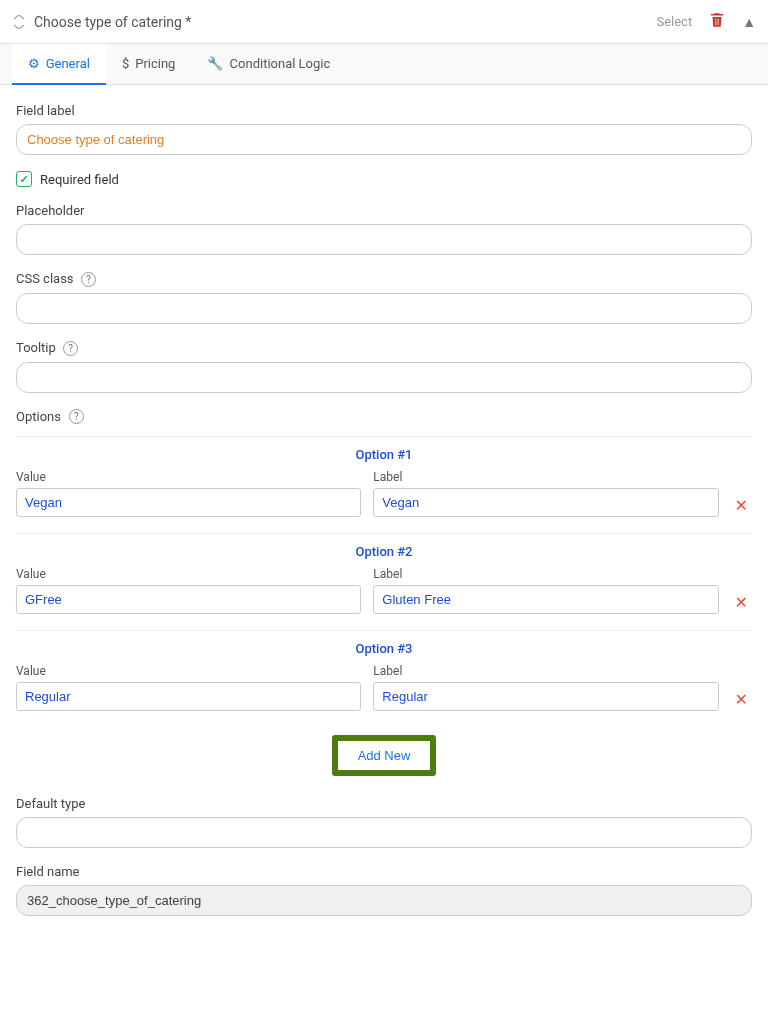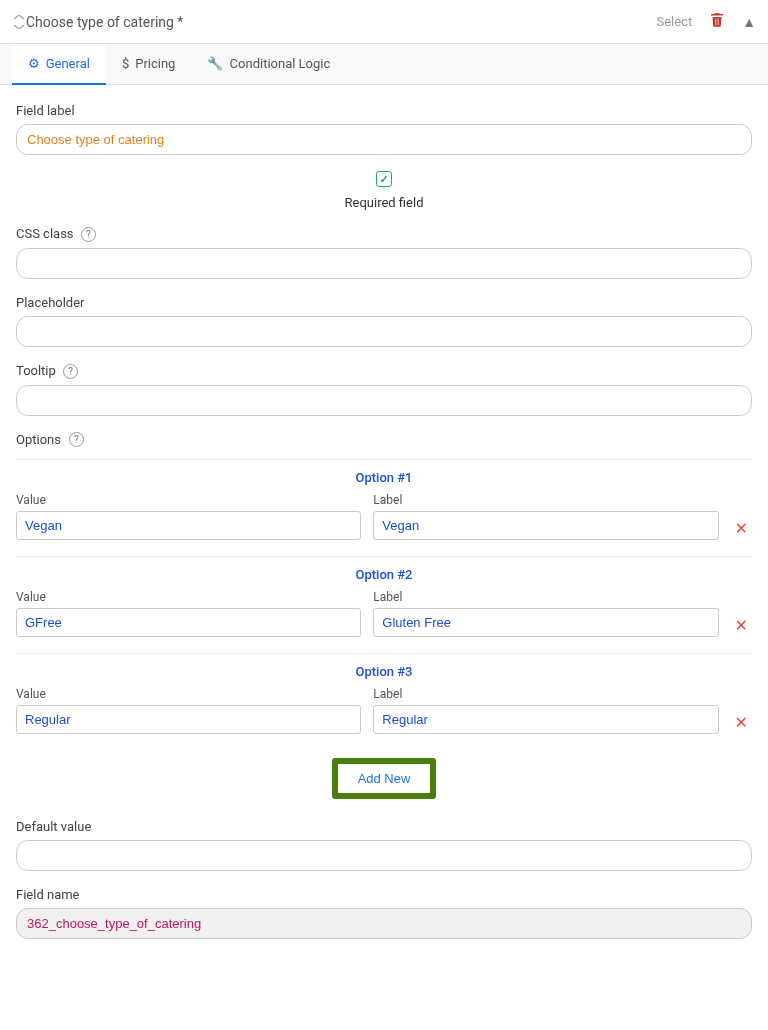--- a/index.html
+++ b/index.html
@@ -15,20 +15,21 @@
       align-items: center;
       padding: 8px 12px;
       border-bottom: 1px solid #e0e0e0;
       background: #fff;
       min-height: 44px;
     }
 
     .top-bar-left {
       display: flex;
       align-items: center;
+      gap: 8px;
       flex: 1;
     }
 
     .sort-icon {
       display: flex;
       flex-direction: column;
       gap: 2px;
       cursor: pointer;
     }
 
@@ -123,21 +124,20 @@
 
     .field-label-value {
       color: #e67e22;
     }
 
     .required-checkbox {
       display: flex;
       align-items: center;
       gap: 8px;
       margin-bottom: 16px;
-      flex-direction: column;
     }
 
     .checkmark {
       width: 16px;
       height: 16px;
       border: 1px solid #ccc;
       border-radius: 3px;
       background: #fff;
       display: flex;
       align-items: center;
@@ -246,21 +246,21 @@
       border: 6px solid #4d7c0f;
       background: #fff;
       color: #1a73e8;
       border-radius: 3px;
       font-size: 13px;
       cursor: pointer;
     }
 
     .field-name-input {
       background: #f0f0f0;
-      color: #be185d;
+      color: #404040;
       border: 1px solid #ccc;
     }
   </style>
 </head>
 <body>
 
 <div class="top-bar">
   <div class="top-bar-left">
     <div class="sort-icon">
       <svg width="14" height="14" viewBox="0 0 14 14" fill="none">
@@ -302,33 +302,33 @@
     <label class="form-label">Field label</label>
     <input class="form-input field-label-value" type="text" value="Choose type of catering" style="">
   </div>
 
   <div class="required-checkbox">
     <div class="checkmark checked"></div>
     <span>Required field</span>
   </div>
 
   <div class="form-group">
+    <label class="form-label">Placeholder</label>
+    <input class="form-input" type="text" style="">
+  </div>
+
+  <div class="form-group">
     <label class="form-label">
       <span>CSS class</span>
       <span class="help-icon">?</span>
     </label>
     <input class="form-input" type="text" style="">
   </div>
 
   <div class="form-group">
-    <label class="form-label">Placeholder</label>
-    <input class="form-input" type="text" style="">
-  </div>
-
-  <div class="form-group">
     <label class="form-label">
       <span>Tooltip</span>
       <span class="help-icon">?</span>
     </label>
     <input class="form-input" type="text" style="">
   </div>
 
   <div class="options-section">
     <div class="options-label">
       <span>Options</span>
@@ -377,21 +377,21 @@
           <input class="option-input" type="text" value="Regular" style="">
         </div>
         <button class="delete-option">✕</button>
       </div>
     </div>
 
     <button class="add-new-btn">Add New</button>
   </div>
 
   <div class="form-group">
-    <label class="form-label">Default value</label>
+    <label class="form-label">Default type</label>
     <input class="form-input" type="text" style="">
   </div>
 
   <div class="form-group">
     <label class="form-label">Field name</label>
     <input class="form-input field-name-input" type="text" value="362_choose_type_of_catering" style="">
   </div>
 
 </div>
 

